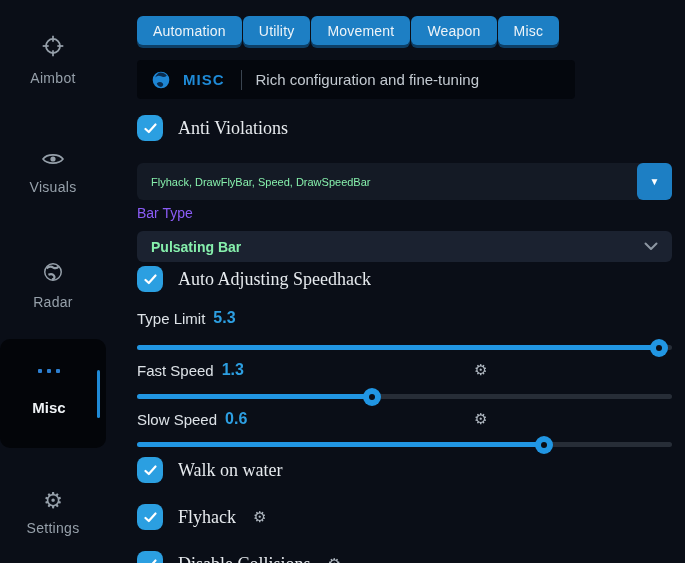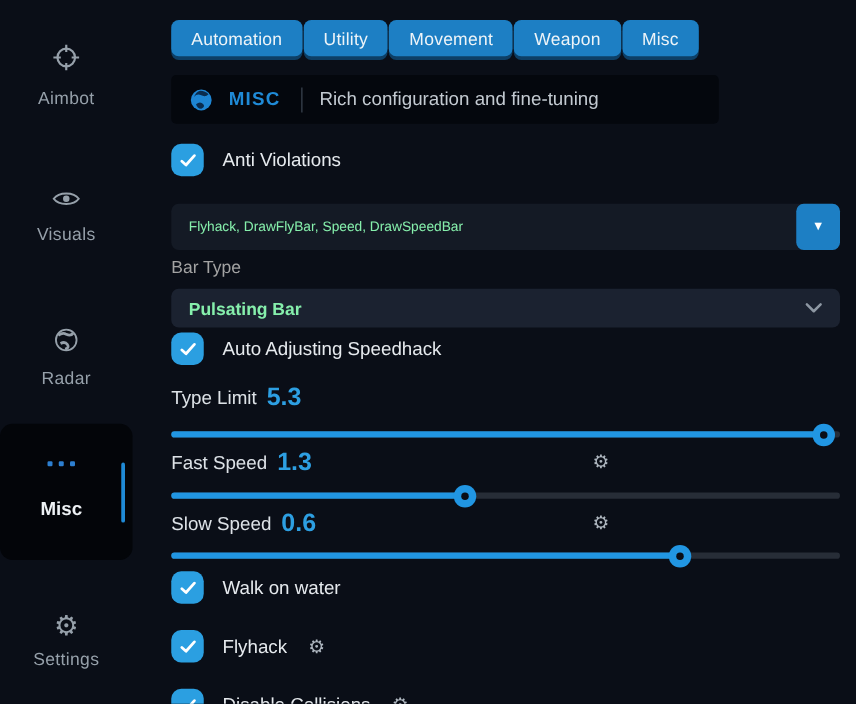--- a/index.html
+++ b/index.html
@@ -45,45 +45,45 @@
   }
   .infobar .title { color:#1f8ad6; font-weight:bold; font-size:15px; letter-spacing:1px; margin-left:12px; }
   .infobar .div { width:1px; height:20px; background:#3a4450; margin:0 14px 0 16px; }
   .infobar .sub { color:#c3cad1; font-size:15px; }
 
   .cbrow { position:absolute; left:0; display:flex; align-items:center; gap:15px; height:26px; }
   .cbox {
     width:26px; height:26px; border-radius:8px; background:#2b9fe1;
     display:flex; align-items:center; justify-content:center; cursor:pointer; flex:0 0 auto;
   }
-  .cbrow .lbl { font-size:15px; color:#e6eaee; }
+  .cbrow .lbl { font-size:18px; color:#e6eaee;font-family:Liberation Serif, serif; }
   .cbrow .gear { color:#aeb6bf; font-size:15px; margin-left:2px; cursor:pointer; }
 
   .mselect {
     position:absolute; left:0; top:163px; width:535px; height:37px;
     background:#141a25; border-radius:6px; display:flex; align-items:center; cursor:text;
   }
   .mselect .val { flex:1; padding:0 14px; font-size:11px; color:#86efac; white-space:nowrap; overflow:hidden; }
   .mselect .btn {
     width:35px; height:37px; background:#1d7fc4; border:none; border-radius:6px;
     color:#fff; font-size:10px; cursor:pointer; flex:0 0 auto;
   }
 
-  .fieldlabel { position:absolute; left:0; top:205px; font-size:14px; color:#a3a3a3; }
+  .fieldlabel { position:absolute; left:0; top:205px; font-size:14px; color:#8b5cf6; }
 
   .dropdown {
     position:absolute; left:0; top:231px; width:535px; height:31px;
     background:#1b2230; border-radius:6px; display:flex; align-items:center;
     padding:0 14px; cursor:pointer;
   }
   .dropdown .val { flex:1; font-size:14px; font-weight:bold; color:#86efac; }
 
   .slabel { position:absolute; left:0; height:18px; display:flex; align-items:center; gap:8px; }
   .slabel .t { font-size:15px; color:#dde2e7; }
-  .slabel .v { font-size:20px; font-weight:bold; color:#2d9fe2; }
+  .slabel .v { font-size:16px; font-weight:bold; color:#2d9fe2; }
   .sgear { position:absolute; left:337px; color:#aeb6bf; font-size:15px; cursor:pointer; line-height:18px; }
 
   .slider { position:absolute; left:0; width:535px; height:18px; cursor:pointer; }
   .slider .track { position:absolute; left:0; top:7px; width:535px; height:5px; background:#272d37; border-radius:3px; }
   .slider .fill { position:absolute; left:0; top:7px; height:5px; background:#2196e3; border-radius:3px; }
   .slider .handle {
     position:absolute; right:-9px; top:50%; transform:translateY(-50%);
     width:18px; height:18px; border-radius:50%; background:#2196e3; cursor:grab;
   }
   .slider .handle::after {

